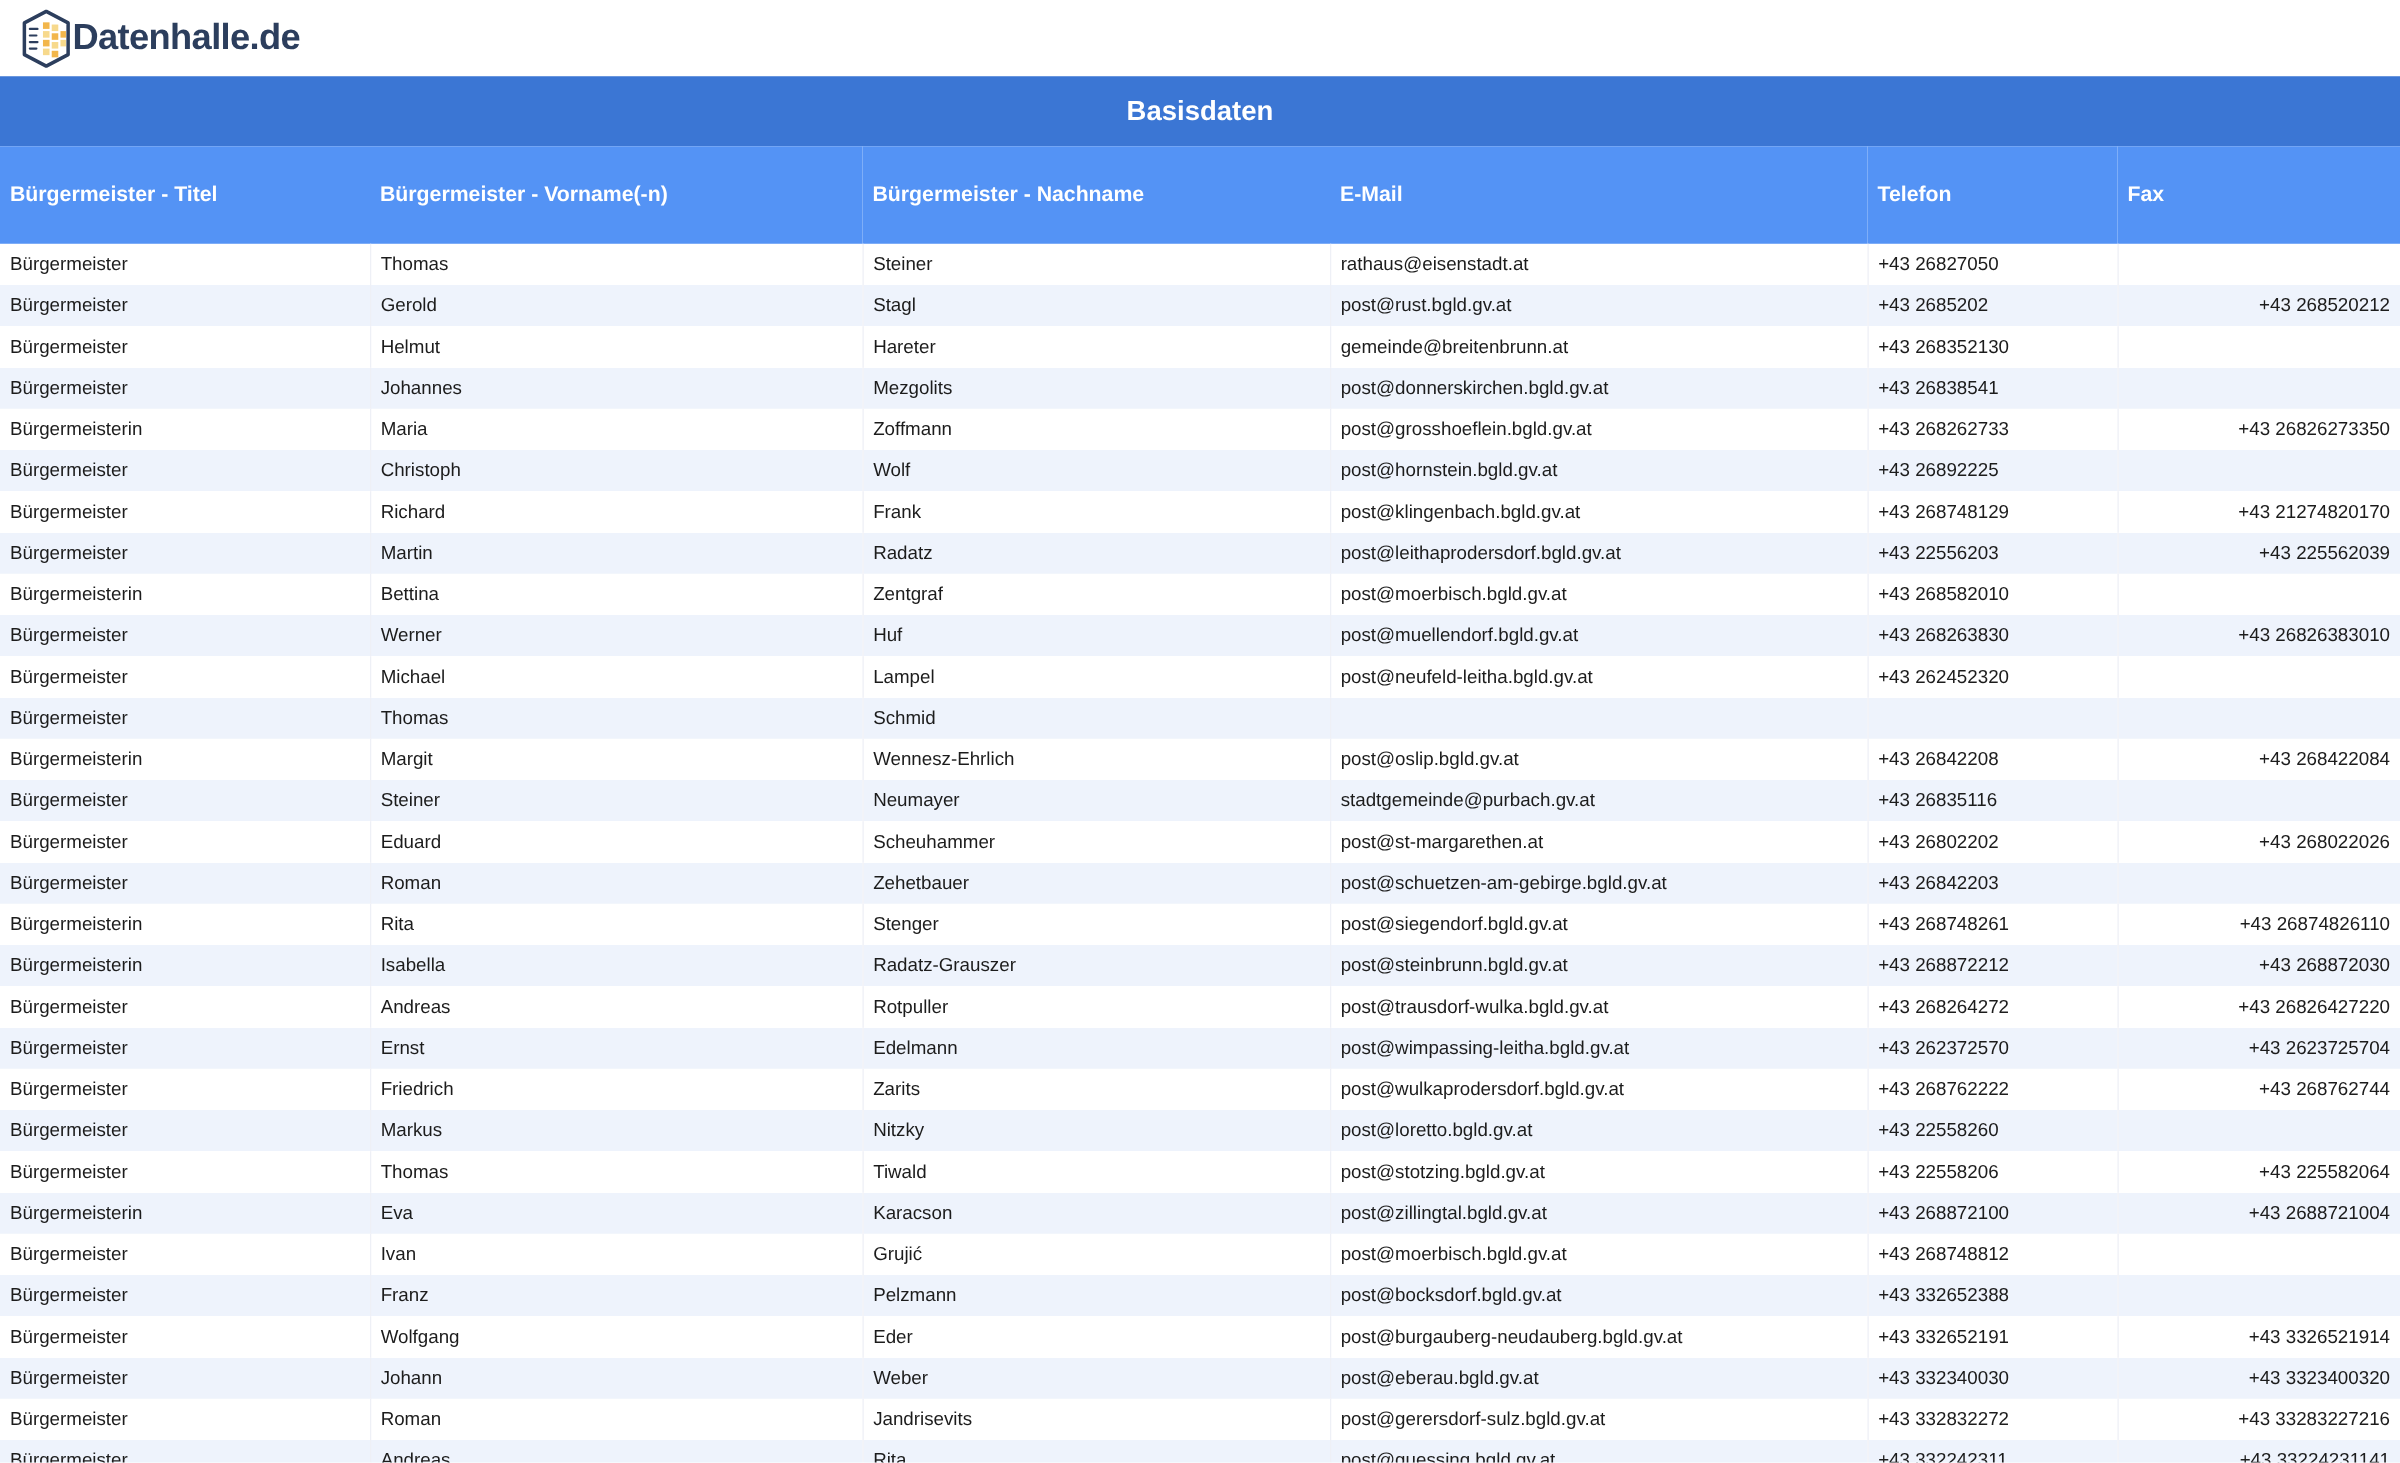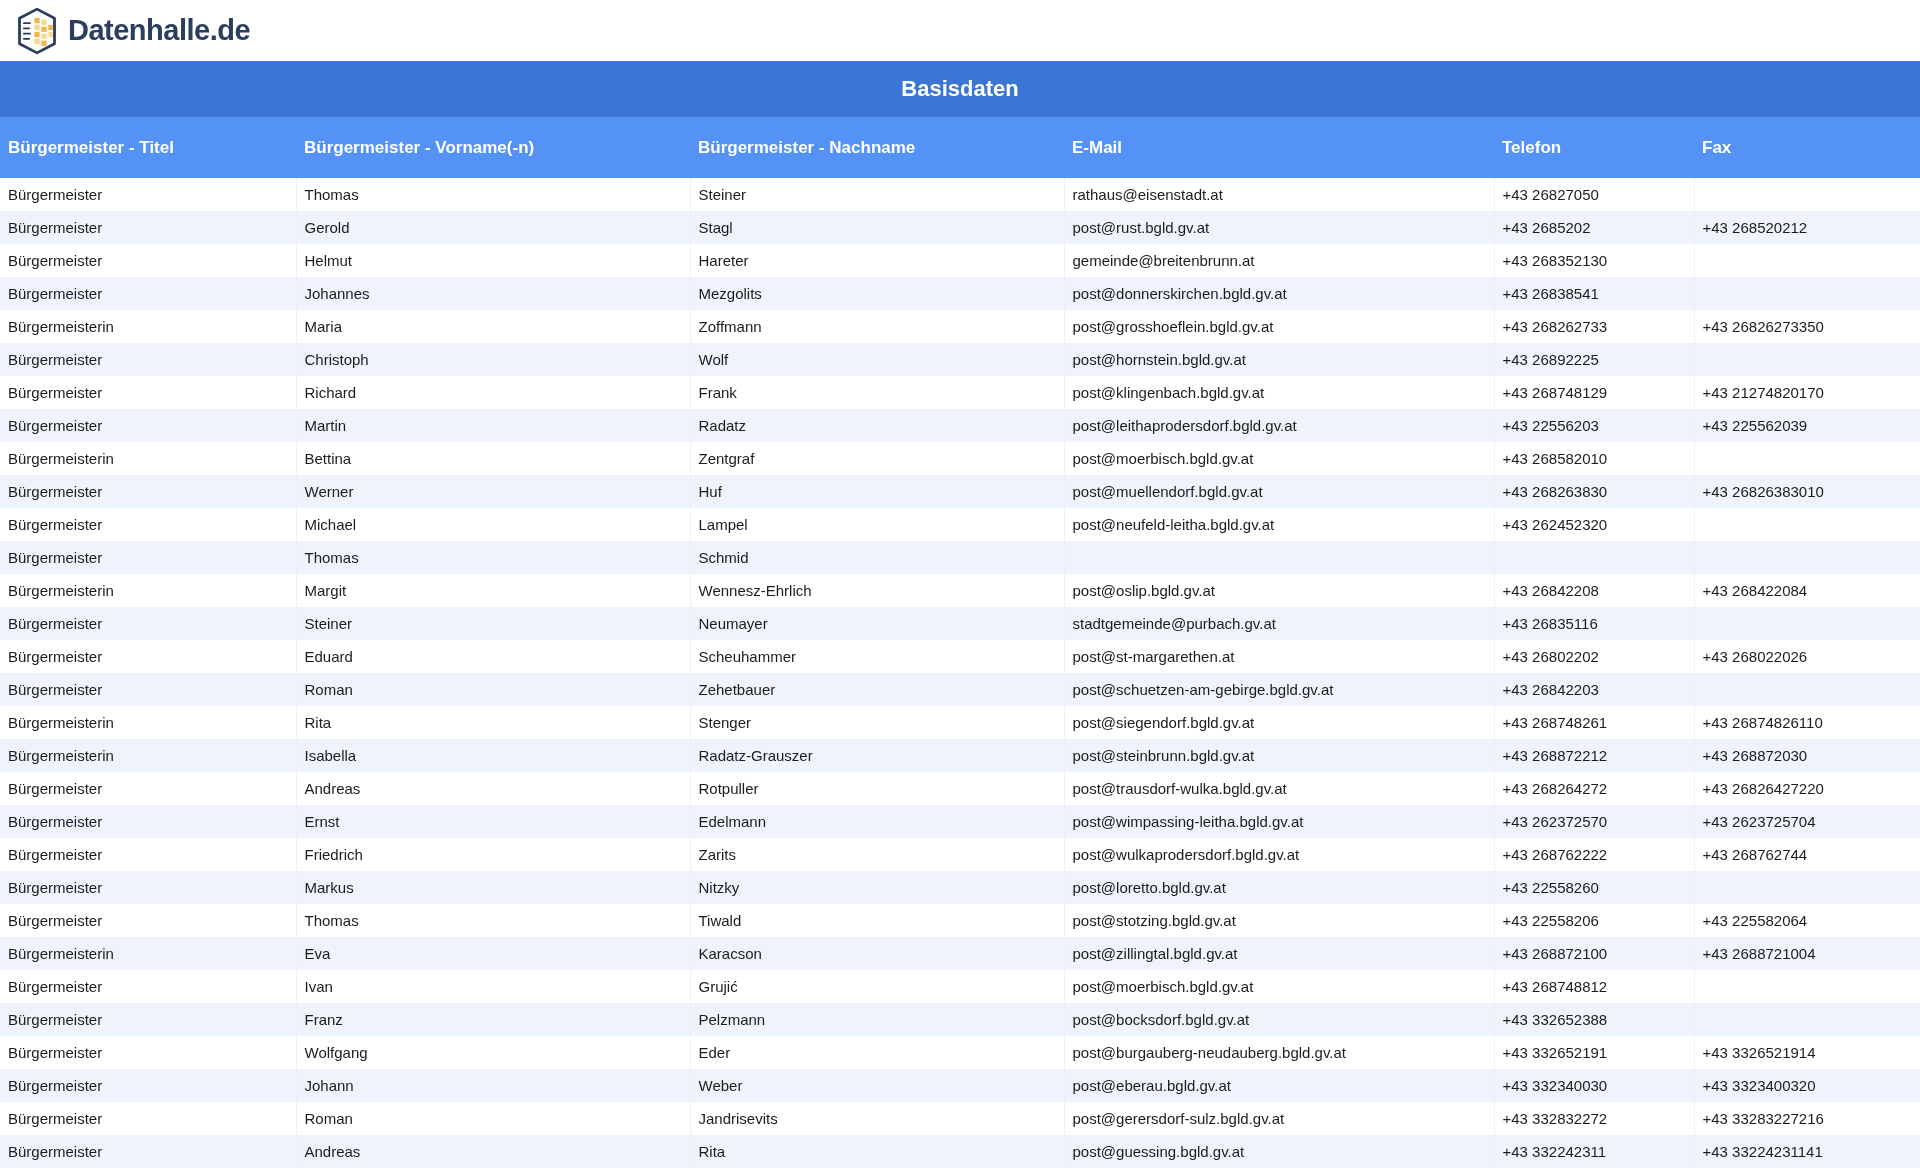--- a/index.html
+++ b/index.html
@@ -15,48 +15,48 @@
   body{
     width:1920px;height:1170px;overflow:hidden;
     background:#ffffff;color:var(--ink);
     font-family:"Liberation Sans","DejaVu Sans",sans-serif;
   }
   
   .topbar{
     height:61px;display:flex;align-items:center;
     padding:0 16px;background:#ffffff;gap:18px;
   }
-  .logo{display:flex;align-items:center;gap:10px;cursor:pointer;}
+  .logo{display:flex;align-items:center;cursor:pointer;}
   .logo svg{display:block;}
   .logo-text{
     font-size:29px;font-weight:bold;color:var(--logo-navy);
     letter-spacing:-0.5px;
   }
   .subtitle{font-size:19px;color:#111;}
   
   .banner{
     height:56px;background:var(--banner-bg);
     display:flex;align-items:center;justify-content:center;
   }
   .banner-title{color:#fff;font-size:22px;font-weight:bold;}
   
   table{
     width:1920px;border-collapse:collapse;table-layout:fixed;
   }
   thead th{
     background:var(--thead-bg);color:#fff;text-align:left;
-    font-size:17px;font-weight:bold;height:61px;
+    font-size:17px;font-weight:bold;height:78px;
     padding:0 8px;vertical-align:middle;margin-left:28px;
   }
   tbody td{
     height:33px;padding:0 8px;font-size:15px;color:var(--ink);
     vertical-align:middle;white-space:nowrap;overflow:hidden;
     border-right:1px solid var(--cell-line);
   }
-  tbody td:last-child{border-right:none;}
+  tbody td:last-child{border-right:none;text-align:right;}
   tbody tr:nth-child(even){background:var(--stripe);}
   col.c-titel{width:296px;}
   col.c-vorname{width:394px;}
   col.c-nachname{width:374px;}
   col.c-email{width:430px;}
   col.c-telefon{width:200px;}
   col.c-fax{width:226px;}
 </style>
 </head>
 <body>

